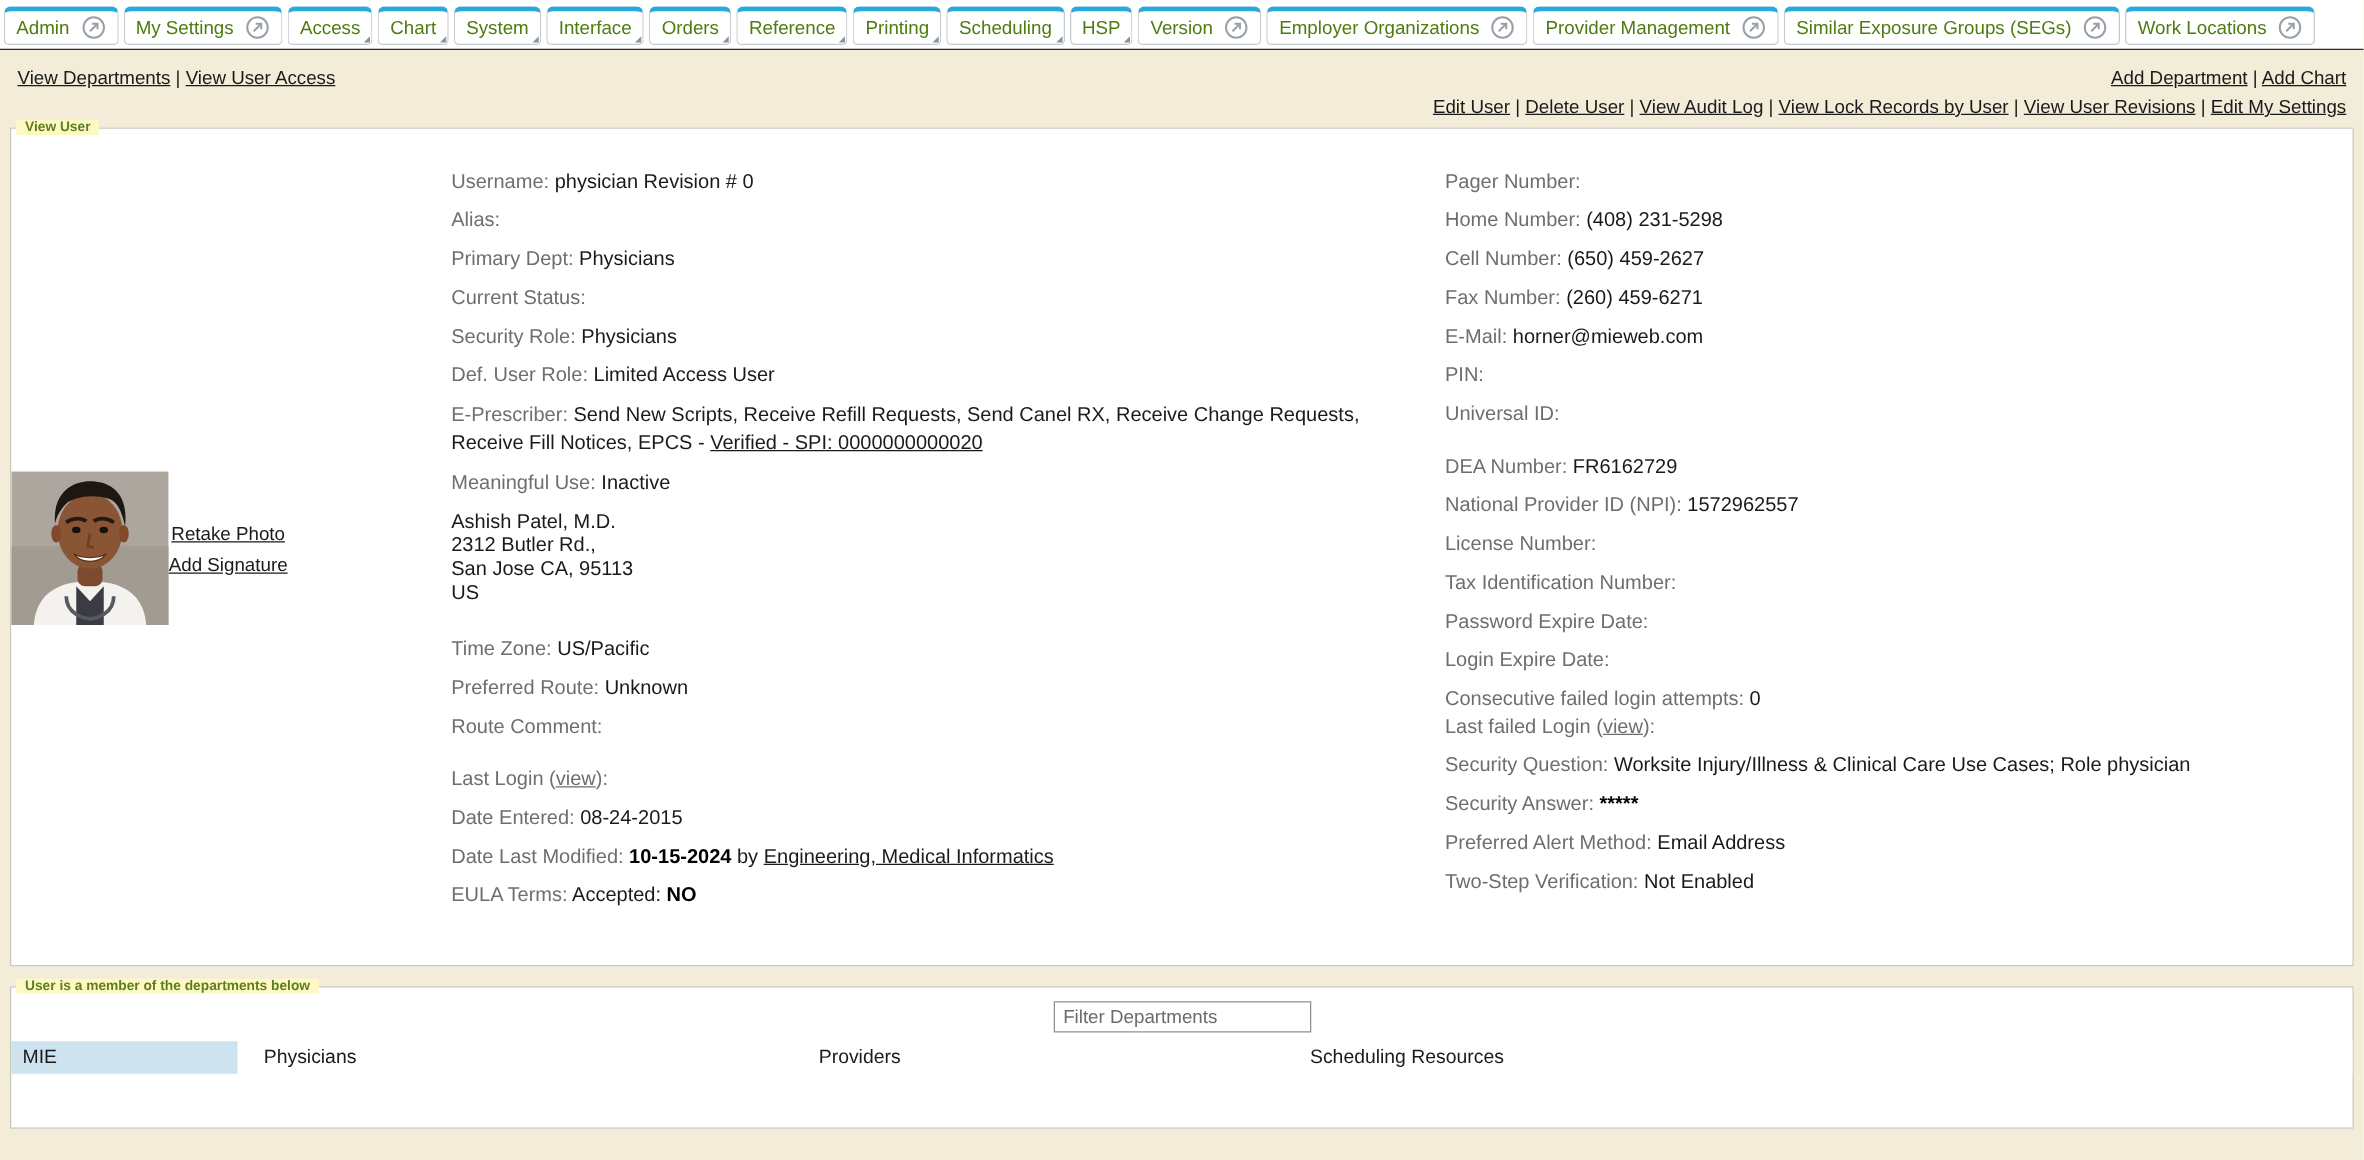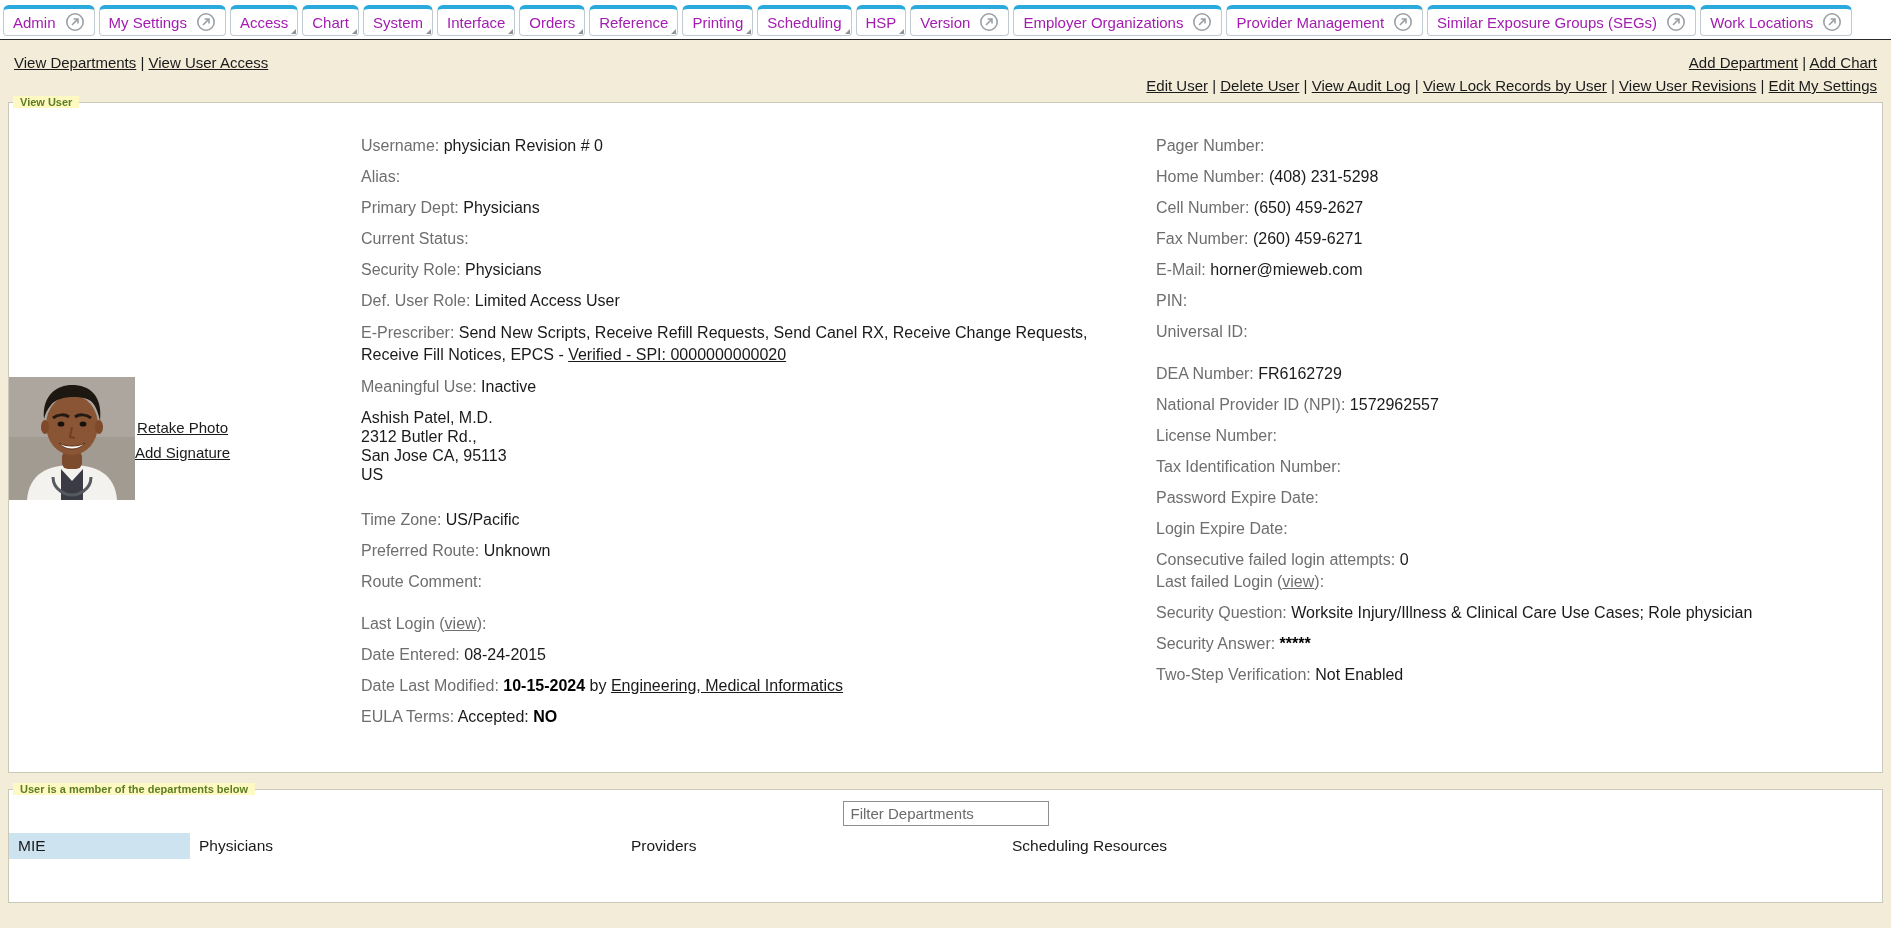--- a/index.html
+++ b/index.html
@@ -26,21 +26,21 @@
     align-items:center;
     gap:9px;
     height:31px;
     padding:0 9px;
     background:#fff;
     border:1px solid #c3cbd2;
     border-top:4px solid #2aa9dd;
     border-radius:6px 6px 4px 4px;
     margin-bottom:3px;
     font-size:15px;
-    color:#a21caf;
+    color:#4d7c0f;
     cursor:pointer;
     flex:0 0 auto;
   }
   .tab .tab-label{ pointer-events:none; }
   .tab svg{ display:block; }
   .corner{
     position:absolute; right:1px; bottom:1px;
     width:0; height:0;
     border-left:5px solid transparent;
     border-bottom:5px solid #8d9298;
@@ -103,21 +103,21 @@
     margin:0 auto;
     width:206px; height:25px;
     border:1px solid #8f8f8f;
     font-size:15px;
     padding:2px 7px;
     font-family:"Liberation Sans", sans-serif;
     color:#1a1a1a;
     background:#fff;
   }
   .filter-input::placeholder{ color:#6b6b6b; opacity:1; }
-  .dept-row{ display:flex; margin-top:7px; font-size:15.5px; }
+  .dept-row{ display:flex; margin-top:7px; font-size:15.5px;gap:12px; }
   .dept-cell{ height:26px; line-height:26px; padding-left:9px; background:#fff; cursor:pointer; }
   .dept-cell.c0{ width:181px; }
   .dept-cell.c1{ width:432px; }
   .dept-cell.c2{ width:381px; }
   .dept-cell.c3{ flex:1; }
   .dept-cell.hl{ background:#cde3ef; }
 </style>
 </head>
 <body>
 
@@ -289,20 +289,21 @@
         <div class="field f-gap22"><span class="p-label">DEA Number: </span><span class="p-text">FR6162729</span></div>
         <div class="field f-gap8"><span class="p-label">National Provider ID (NPI): </span><span class="p-text">1572962557</span></div>
         <div class="field"><span class="p-label">License Number:</span></div>
         <div class="field"><span class="p-label">Tax Identification Number:</span></div>
         <div class="field f-gap8"><span class="p-label">Password Expire Date:</span></div>
         <div class="field"><span class="p-label">Login Expire Date:</span></div>
         <div class="field f-tight"><span class="p-label">Consecutive failed login attempts: </span><span class="p-text">0</span></div>
         <div class="field"><span class="p-label">Last failed Login (</span><a class="p-glink" href="#">view</a><span class="p-label">):</span></div>
         <div class="field"><span class="p-label">Security Question: </span><span class="p-text">Worksite Injury/Illness &amp; Clinical Care Use Cases; Role physician</span></div>
         <div class="field"><span class="p-label">Security Answer: </span><span class="p-bold">*****</span></div>
+        <div class="field"><span class="p-label">Preferred Alert Method: </span><span class="p-text">Email Address</span></div>
         <div class="field"><span class="p-label">Two-Step Verification: </span><span class="p-text">Not Enabled</span></div>
       </div>
   </div>
 </fieldset>
 
 <fieldset class="dept-fieldset">
   <legend>User is a member of the departments below</legend>
   <div class="dept-body">
     <input class="filter-input" type="text" placeholder="Filter Departments" style="">
     <div class="dept-row" id="dept-row">

